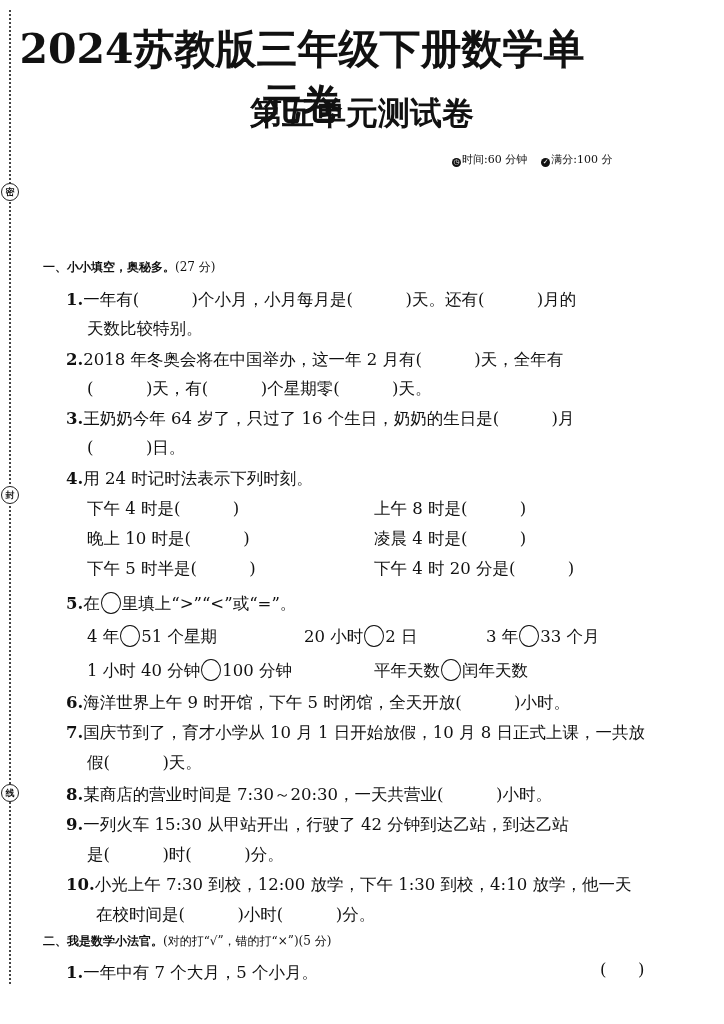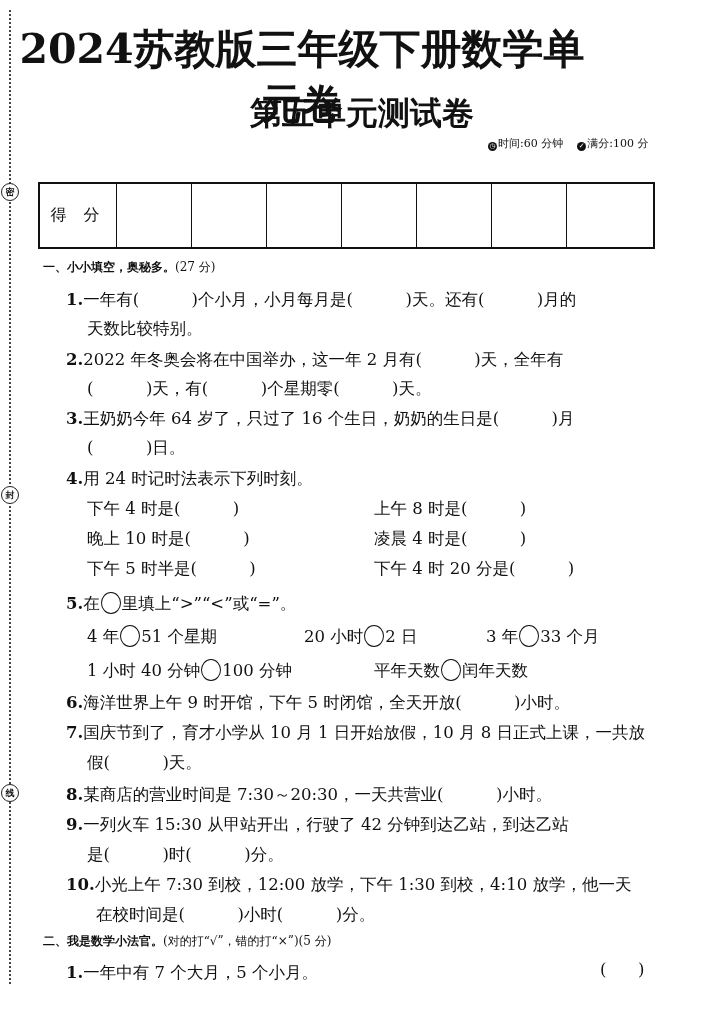--- a/index.html
+++ b/index.html
@@ -5,21 +5,21 @@
   html, body { margin: 0; padding: 0; background: #ffffff; }
   body { width: 724px; height: 1024px; position: relative; overflow: hidden;
          font-family: "DejaVu Serif", "Liberation Serif", serif; color: #111; }
   .binding-line { position: absolute; left: 9px; top: 10px; bottom: 40px; border-left: 2px dotted #444; }
   .seal { position: absolute; left: 1px; width: 16px; height: 16px; border: 1.5px solid #222; border-radius: 50%;
           background: #fff; font-size: 9px; line-height: 16px; text-align: center; font-weight: bold; }
   .title { position: absolute; top: 22px; left: 0; width: 604px; text-align: center;
            font-size: 41px; font-weight: bold; letter-spacing: 0px; font-family: "DejaVu Serif", serif; }
   .subtitle { position: absolute; top: 92px; left: 0; width: 724px; text-align: center;
               font-size: 32px; font-weight: bold; font-family: "DejaVu Serif", serif; }
-  .meta { position: absolute; top: 136px; left: 452px; font-size: 11px; white-space: nowrap; margin-left: 36px; }
+  .meta { position: absolute; top: 152px; left: 452px; font-size: 11px; white-space: nowrap; }
   .meta .ic { display: inline-block; width: 9px; height: 9px; border-radius: 50%; background: #111; color:#fff;
               font-size: 7px; line-height: 9px; text-align: center; vertical-align: -1px; margin-right: 1px; }
   .meta .gap { display: inline-block; width: 14px; }
   table.score { position: absolute; top: 182px; left: 38px; width: 617px; height: 67px; border-collapse: collapse;
                 border: 2px solid #111; font-size: 16px; }
   table.score td { border: 1px solid #111; text-align: center; height: 31px; letter-spacing: 6px; }
   table.score td.first { width: 74px; }
   .sec { position: absolute; left: 43px; font-size: 12px; font-weight: bold; white-space: nowrap; }
   .sec .pts { font-weight: normal; }
   .line { position: absolute; font-size: 16.5px; white-space: pre; }
@@ -38,41 +38,31 @@
 
 <div class="title">2024苏教版三年级下册数学单元卷</div>
 <div class="subtitle">第五单元测试卷</div>
 
 <div class="meta">
   <span class="ic">◷</span><span>时间:60 分钟</span><span class="gap"></span><span class="ic">✓</span><span>满分:100 分</span>
 </div>
 
 <table class="score">
   <tbody>
-  <tr>
-    <td class="first">得 分</td>
-    <td></td>
-    <td></td>
-    <td></td>
-    <td></td>
-    <td></td>
-    <td></td>
-    <td></td>
-  </tr>
 </tbody>
   </table>
 
 <div class="sec" style="top:259px">
   <span>一、小小填空，奥秘多。</span><span class="pts">(27 分)</span>
 </div>
 
 <div class="line" style="top:289px;left:66px"><span class="num">1.</span><span>一年有(          )个小月，小月每月是(          )天。还有(          )月的</span></div>
 <div class="line" style="top:318px;left:87px">天数比较特别。</div>
 
-<div class="line" style="top:349px;left:66px"><span class="num">2.</span><span>2022 年冬奥会将在中国举办，这一年 2 月有(          )天，全年有</span></div>
+<div class="line" style="top:349px;left:66px"><span class="num">2.</span><span>2018 年冬奥会将在中国举办，这一年 2 月有(          )天，全年有</span></div>
 <div class="line" style="top:378px;left:87px">(          )天，有(          )个星期零(          )天。</div>
 
 <div class="line" style="top:408px;left:66px"><span class="num">3.</span><span>王奶奶今年 64 岁了，只过了 16 个生日，奶奶的生日是(          )月</span></div>
 <div class="line" style="top:437px;left:87px">(          )日。</div>
 
 <div class="line" style="top:468px;left:66px"><span class="num">4.</span><span>用 24 时记时法表示下列时刻。</span></div>
 <div class="line" style="top:498px;left:87px">下午 4 时是(          )</div>
 <div class="line" style="top:498px;left:374px">上午 8 时是(          )</div>
 <div class="line" style="top:528px;left:87px">晚上 10 时是(          )</div>
 <div class="line" style="top:528px;left:374px">凌晨 4 时是(          )</div>

